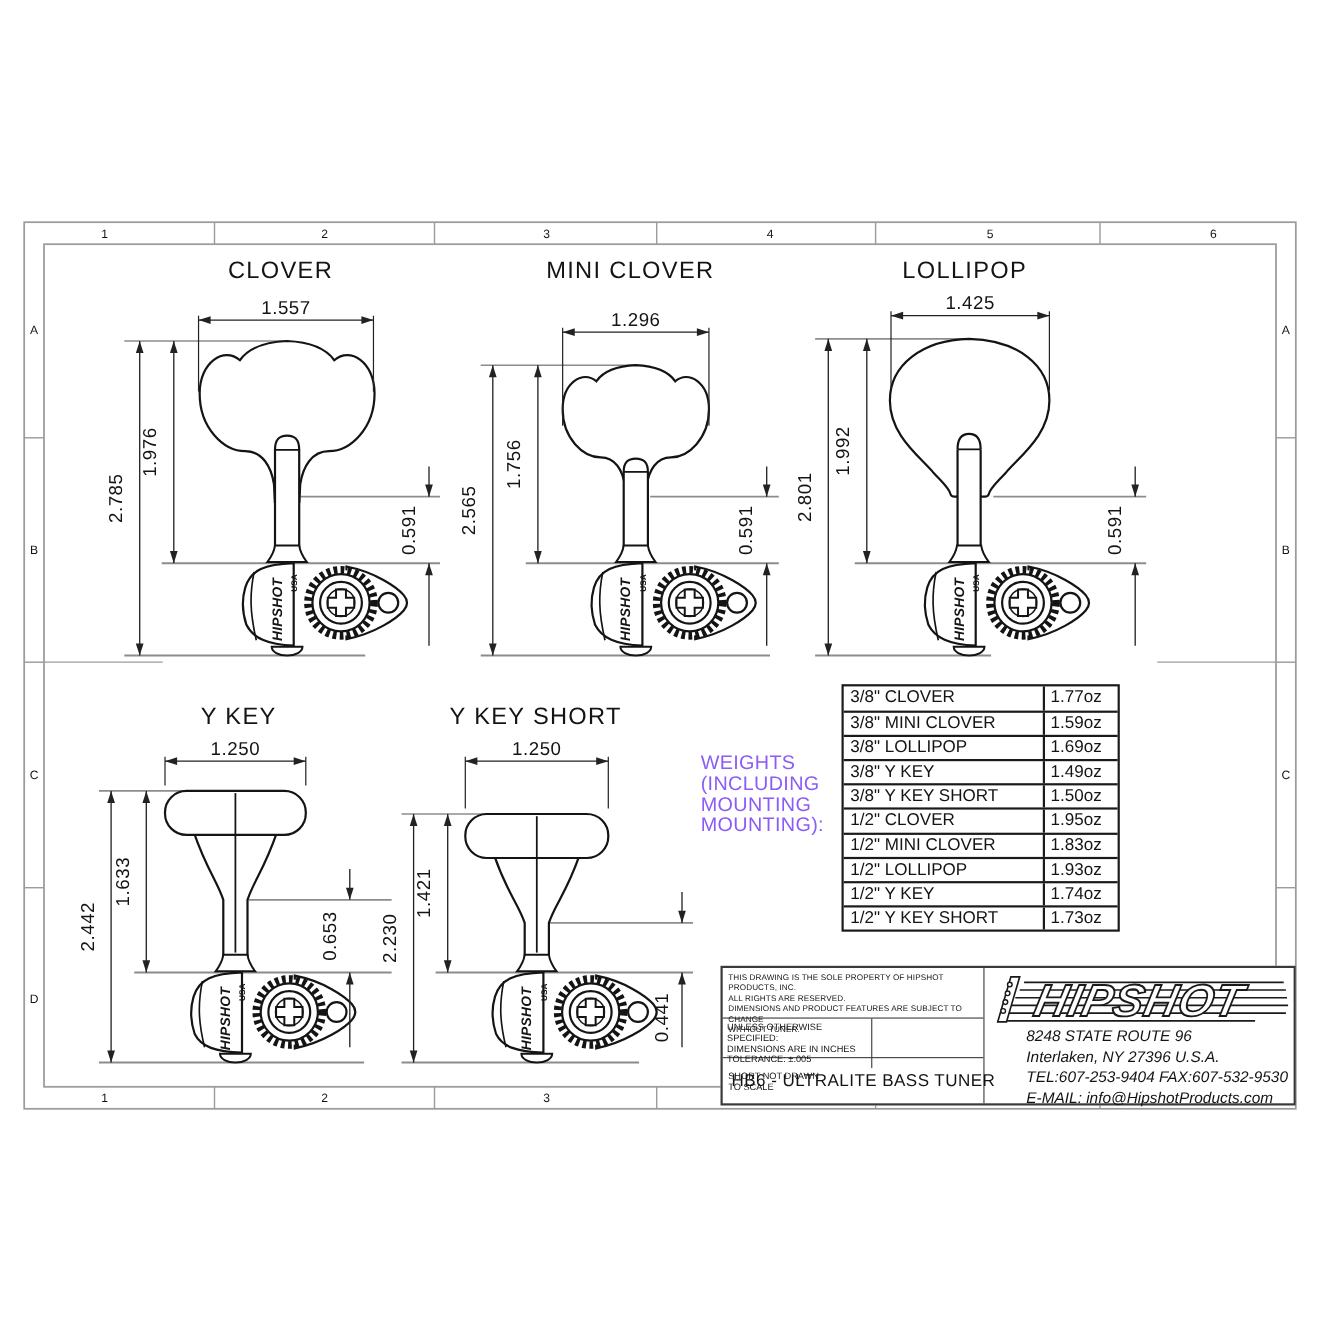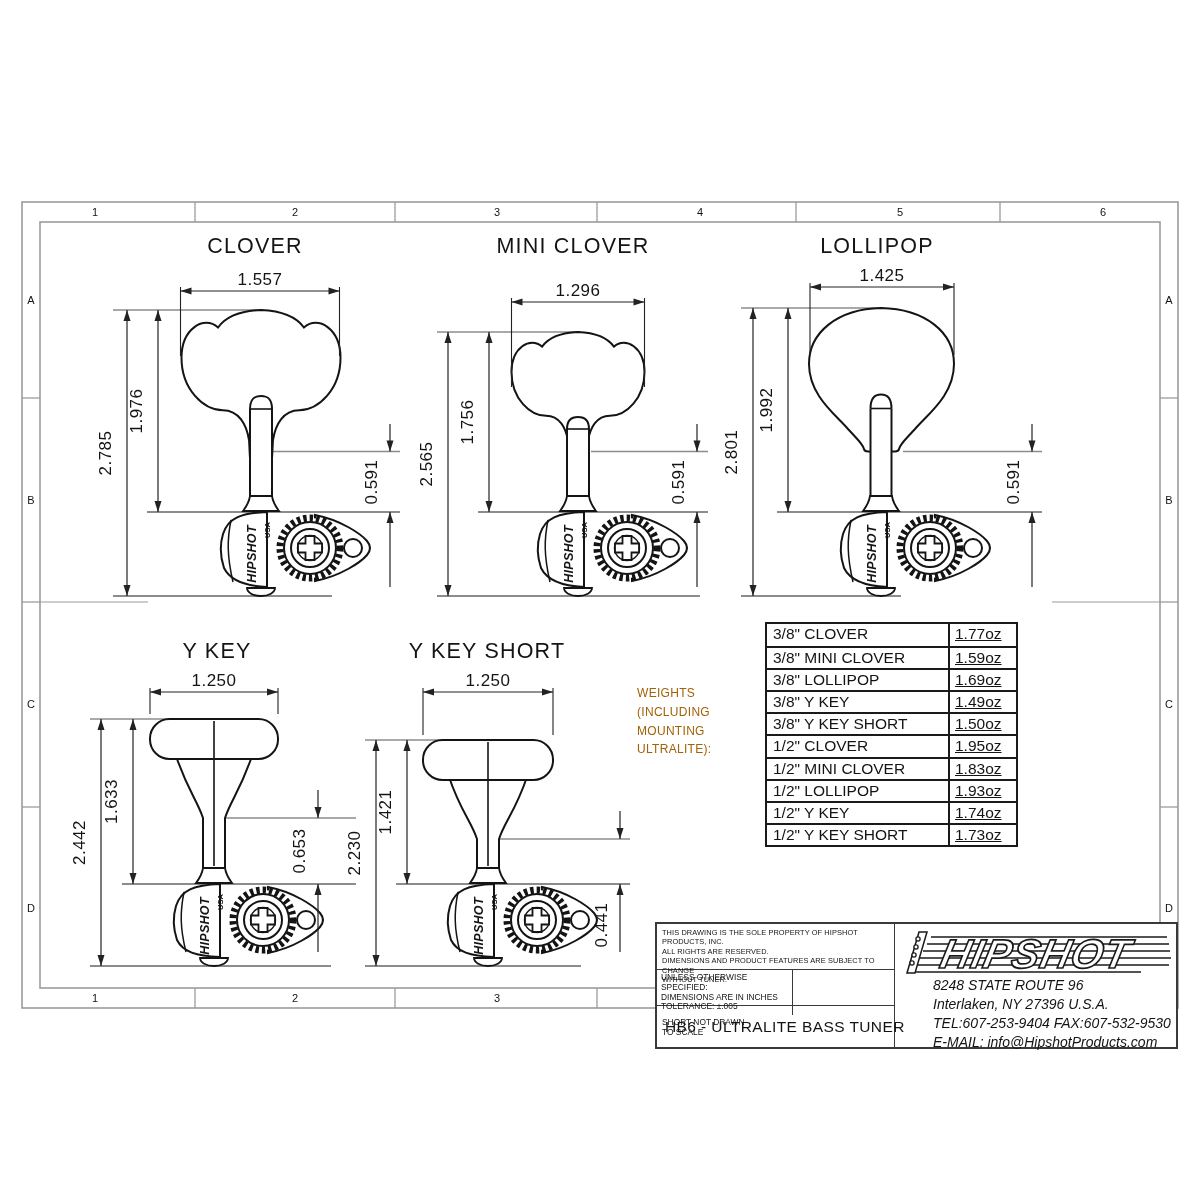--- a/index.html
+++ b/index.html
@@ -1,28 +1,28 @@
 <!DOCTYPE html>
 <html><head>
 <meta charset="utf-8">
 <style>
   html,body{margin:0;padding:0;background:#fff;}
   .sheet{position:relative;width:1200px;height:1200px;background:#fff;
          font-family:"Liberation Sans",sans-serif;color:#141414;overflow:hidden;}
   .sheet-svg{position:absolute;left:0;top:0;}
-  .weights-label{position:absolute;left:637px;top:684px;font-size:12px;line-height:18.8px;
-                 letter-spacing:.3px;color:#a16207;}
+  .weights-label{position:absolute;left:637px;top:684px;font-size:18px;line-height:18.8px;
+                 letter-spacing:.3px;color:#8b5cf6;}
   .wt-table{position:absolute;left:765px;top:622px;width:249px;border:2px solid #1a1a1a;background:#fff;}
   .wt-row{display:flex;height:22.1px;border-top:2px solid #1a1a1a;box-sizing:border-box;}
   .wt-row:first-child{border-top:none;}
   .wt-name{width:183px;border-right:2px solid #1a1a1a;padding-left:6px;font-size:15.5px;
            line-height:20px;white-space:nowrap;box-sizing:border-box;overflow:hidden;}
-  .wt-val{flex:1;padding-left:5px;font-size:15.5px;line-height:20px;text-decoration:underline;}
+  .wt-val{flex:1;padding-left:5px;font-size:15.5px;line-height:20px;}
   .tblock{position:absolute;left:655px;top:878px;width:523px;height:127px;border:2px solid #3a3a3a;
-          background:#fff;box-sizing:border-box;display:flex;margin-top:44px;}
+          background:#fff;box-sizing:border-box;display:flex;}
   .tb-left{width:238px;border-right:1.6px solid #3a3a3a;display:flex;flex-direction:column;box-sizing:border-box;}
   .tb-legal{height:46px;border-bottom:1.6px solid #3a3a3a;padding:4px 5px;font-size:7.4px;
             line-height:9.4px;letter-spacing:.1px;box-sizing:border-box;}
   .tb-specrow{height:36px;border-bottom:1.6px solid #3a3a3a;display:flex;box-sizing:border-box;flex-direction:column;}
   .tb-spec{width:136px;border-right:1.6px solid #3a3a3a;padding:3px 4px;font-size:8.4px;line-height:9.8px;box-sizing:border-box;}
   .tb-scale{flex:1;padding:3px 5px;font-size:8.4px;line-height:9.8px;box-sizing:border-box;}
   .tb-title{flex:1;display:flex;align-items:center;padding-left:8px;font-size:15.5px;letter-spacing:.4px;white-space:nowrap;}
   .tb-right{flex:1;position:relative;}
   .tb-logo{position:absolute;left:6px;top:3px;}
   .tb-addr{position:absolute;left:38px;top:52px;font-style:italic;font-size:14px;line-height:18.9px;white-space:nowrap;}
@@ -347,21 +347,21 @@
         <path d="M 620 884 l -3.5 11 l 7 0 Z" fill="#222"></path>
         <text font-size="17" fill="#141414" text-anchor="middle" letter-spacing="0.5" transform="translate(607,925) rotate(-90)">0.441</text>
         <text x="487" y="658" font-size="21.5" fill="#141414" text-anchor="middle" letter-spacing="1.2">Y KEY SHORT</text>
       </g>
     </svg>
 
   <div class="weights-label">
     <div>WEIGHTS</div>
     <div>(INCLUDING</div>
     <div>MOUNTING</div>
-    <div>ULTRALITE):</div>
+    <div>MOUNTING):</div>
   </div>
 
   <div class="wt-table" id="wt-table">
       <div class="wt-row">
         <div class="wt-name">3/8" CLOVER</div>
         <div class="wt-val">1.77oz</div>
       </div>
       <div class="wt-row">
         <div class="wt-name">3/8" MINI CLOVER</div>
         <div class="wt-val">1.59oz</div>

